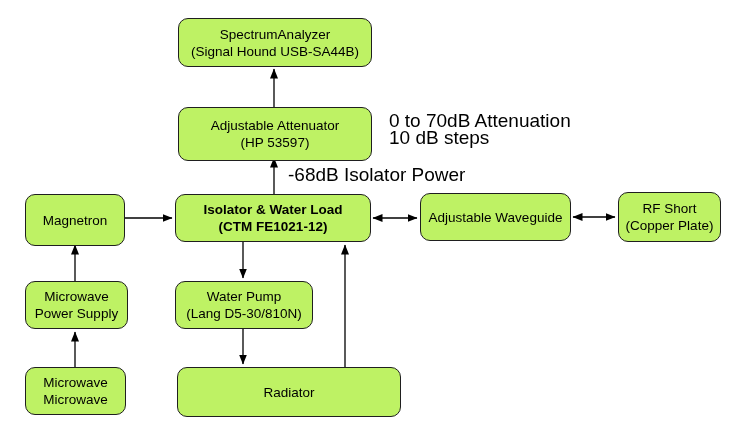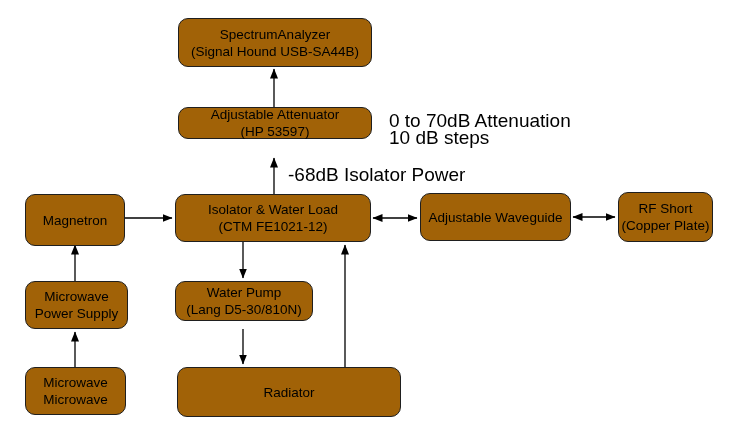--- a/index.html
+++ b/index.html
@@ -8,21 +8,21 @@
     background:#ffffff;
     font-family:"Liberation Sans", sans-serif;
     color:#000;
     overflow:hidden;
   }
   .canvas{position:absolute;left:0;top:0;width:736px;height:436px;}
   .node{
     position:absolute;
     border:1px solid #1f1f1f;
     border-radius:10px;
-    background:#a16207;
+    background:#bef264;
     display:flex;flex-direction:column;
     align-items:center;justify-content:center;
     text-align:center;
     font-size:13.5px;line-height:17px;
     box-sizing:border-box;
     z-index:2;
   }
   .annotation{
     position:absolute;
     font-size:19px;line-height:17px;
@@ -62,54 +62,54 @@
     <line x1="75" y1="281" x2="75" y2="245" stroke="#000" stroke-width="1.3" marker-end="url(#ah)"></line>
 
     <line x1="75" y1="367" x2="75" y2="332" stroke="#000" stroke-width="1.3" marker-end="url(#ah)"></line>
   </svg>
 
   <div class="node" style="left:178px;top:18px;width:194px;height:49px;">
     <span>SpectrumAnalyzer</span>
     <span>(Signal Hound USB-SA44B)</span>
   </div>
 
-  <div class="node" style="left:178px;top:107px;width:194px;height:32px;">
+  <div class="node" style="left:178px;top:107px;width:194px;height:54px;">
     <span>Adjustable Attenuator</span>
     <span>(HP 53597)</span>
   </div>
 
   <div class="node" style="left:25px;top:194px;width:100px;height:52px;">
     <span>Magnetron</span>
   </div>
 
-  <div class="node" style="left:175px;top:194px;width:196px;height:48px;">
+  <div class="node" style="left:175px;top:194px;width:196px;height:48px;font-weight:bold;">
     <span>Isolator &amp; Water Load</span>
     <span>(CTM FE1021-12)</span>
   </div>
 
   <div class="node" style="left:420px;top:193px;width:151px;height:48px;text-align:right;">
     <span>Adjustable Waveguide</span>
   </div>
 
-  <div class="node" style="left:618px;top:192px;width:95px;height:50px;">
+  <div class="node" style="left:618px;top:192px;width:103px;height:50px;">
     <span>RF Short</span>
     <span>(Copper Plate)</span>
   </div>
 
   <div class="node" style="left:25px;top:281px;width:103px;height:48px;">
     <span>Microwave</span>
     <span>Power Supply</span>
   </div>
 
   <div class="node" style="left:25px;top:367px;width:101px;height:48px;">
     <span>Microwave</span>
     <span>Microwave</span>
   </div>
 
-  <div class="node" style="left:175px;top:281px;width:138px;height:40px;">
+  <div class="node" style="left:175px;top:281px;width:138px;height:48px;">
     <span>Water Pump</span>
     <span>(Lang D5-30/810N)</span>
   </div>
 
   <div class="node" style="left:177px;top:367px;width:224px;height:50px;">
     <span>Radiator</span>
   </div>
 
   <div class="annotation" style="left:389px;top:112px;">
     <div>0 to 70dB Attenuation</div>

